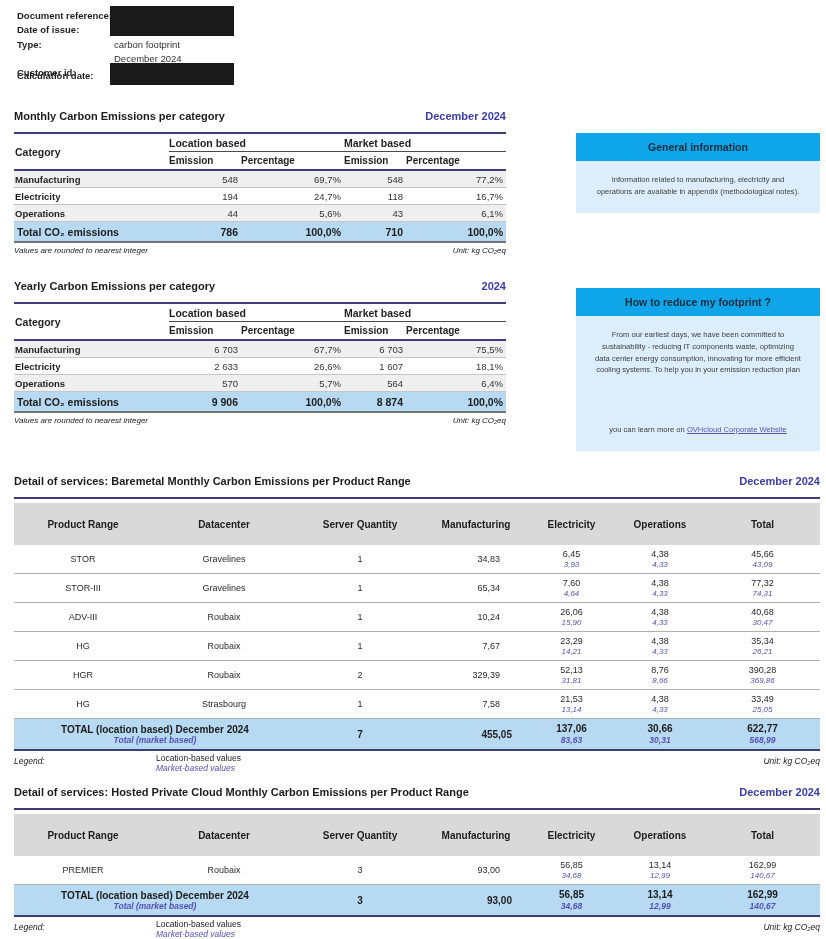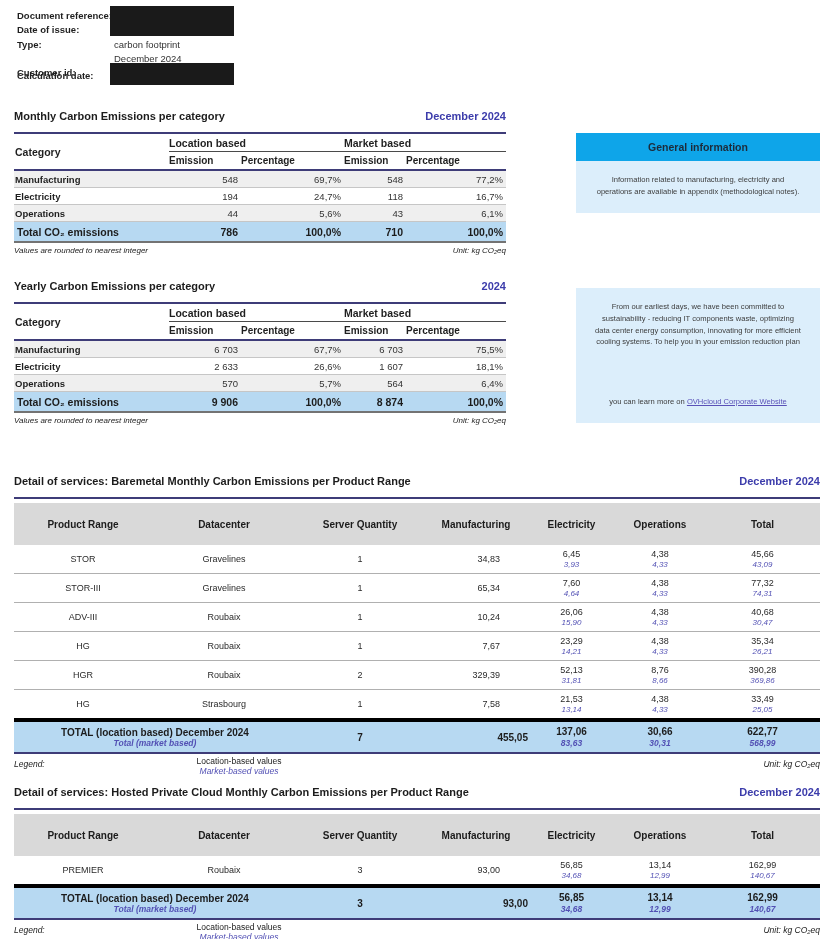--- a/index.html
+++ b/index.html
@@ -52,28 +52,28 @@
   .det-tbl thead tr { background:#d9d9d9; }
   .det-tbl thead th { font-size:10px; font-weight:bold; height:40px; vertical-align:middle;
                       text-align:center; color:#1c1c1c;margin-top:44px; }
   .det-tbl tbody td { border-bottom:1px solid #b0b0b0; font-size:9px; padding:4px 0;
                       vertical-align:middle; color:#2a2a2a; }
   .det-tbl td.c { text-align:center; }
   .det-tbl td.num { text-align:right; padding-right:28px; }
   .loc { display:block; }
   .mkt { display:block; color:#5250b4; font-style:italic; font-size:8px; margin-top:1px; }
   .det-tbl tr.dtotal { background:#b7d9f2; }
-  .det-tbl tr.dtotal td { border-top:4px solid #000000; border-bottom:2px solid #3e3c78;
-                          font-weight:bold; font-size:10px; color:#1c1c1c; padding:4px 0; }
+  .det-tbl tr.dtotal td { border-top:1px solid #000000; border-bottom:2px solid #3e3c78;
+                          font-weight:bold; font-size:10px; color:#1c1c1c; padding:4px 16px; }
   .det-tbl tr.dtotal .mkt { font-weight:bold; font-size:8.5px; }
   .tl1 { display:block; text-align:center; font-size:10px; }
   .tl2 { display:block; text-align:center; color:#5250b4; font-style:italic; font-size:8.5px; }
   .legend { position:relative; margin-top:2px; height:26px; font-size:8.5px; color:#222; }
   .leg-label { position:absolute; left:0; top:3px; font-style:italic; }
-  .leg-center { position:absolute; left:153px; width:144px; top:0; text-align:center; }
+  .leg-center { position:absolute; left:142px; width:144px; top:0; text-align:left; }
   .leg-loc { display:block; }
   .leg-mkt { display:block; color:#5250b4; font-style:italic; }
   .leg-unit { position:absolute; right:0; top:3px; font-style:italic; }
 </style>
 </head>
 <body>
 
 <div class="page">
 
   <div class="meta">
@@ -213,20 +213,21 @@
         </tr>
       </tbody>
     </table>
     <div class="fn">
       <span>Values are rounded to nearest integer</span>
       <span>Unit: kg CO₂eq</span>
     </div>
   </div>
 
   <div class="ibox" style="top:288px">
+    <div class="ibox-head">How to reduce my footprint ?</div>
     <div class="ibox-body">
       <span>From our earliest days, we have been committed to sustainability - reducing IT components waste, optimizing data center energy consumption, innovating for more efficient cooling systems. To help you in your emission reduction plan you can learn more on</span>
       <span class="ibox-link">OVHcloud Corporate Website</span>
     </div>
   </div>
 
   <div class="det" style="top:475px">
     <div class="sec-head">
       <span class="sec-title">Detail of services: Baremetal Monthly Carbon Emissions per Product Range</span>
       <span class="sec-period">December 2024</span>

